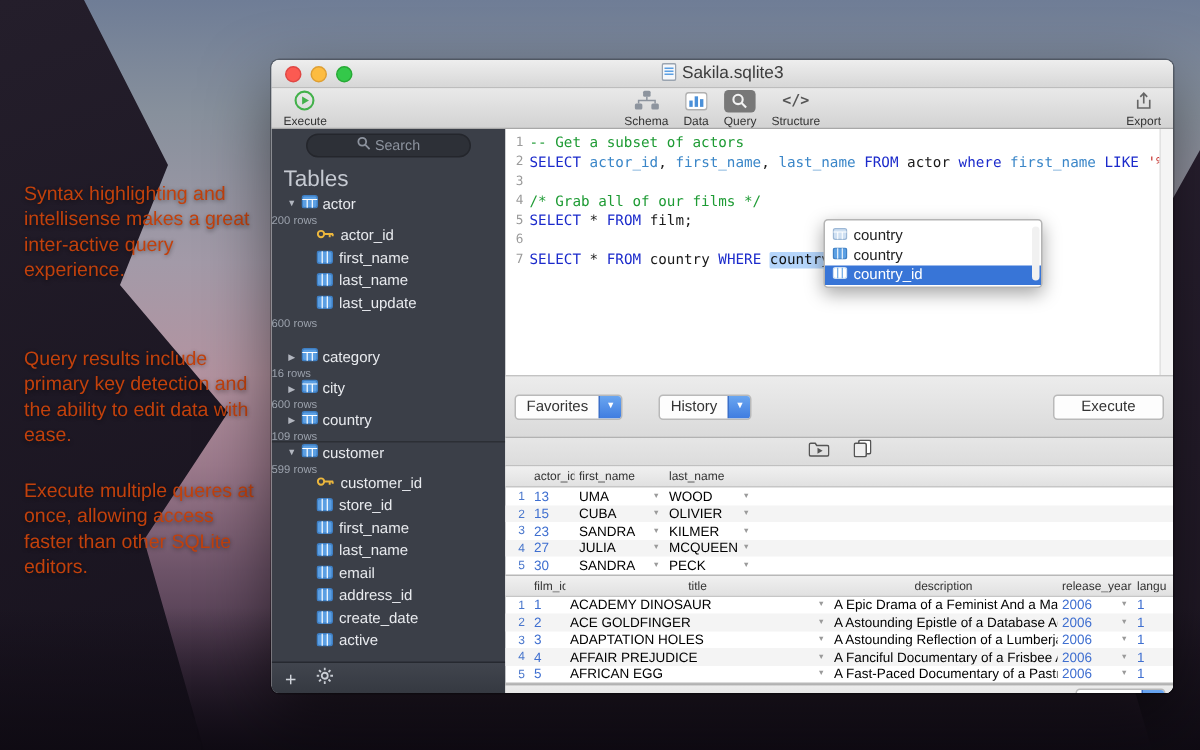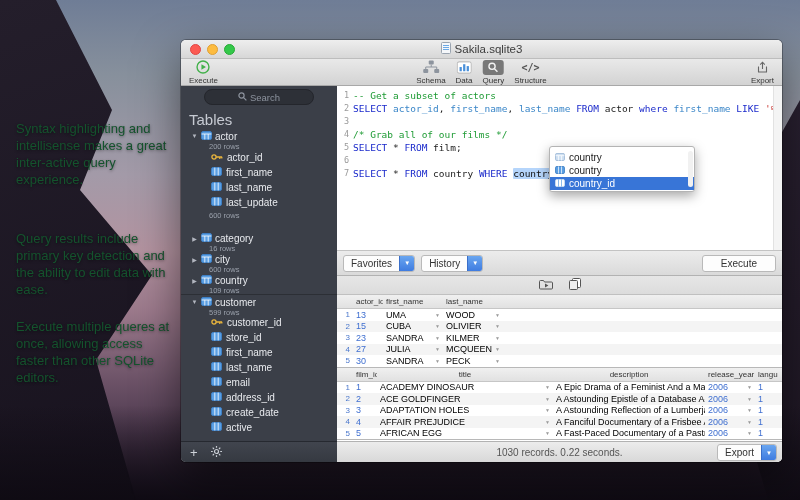--- a/index.html
+++ b/index.html
@@ -10,21 +10,21 @@
     background:linear-gradient(180deg,#6f7d96 0%,#87909c 15%,#a39aa8 35%,#b393a0 50%,#9c7a8c 62%,#6d5368 76%,#413044 90%,#241a2b 100%); }
   .mtn-left { position:absolute; inset:0; background:linear-gradient(160deg,#241e2b,#120d18);
     clip-path:polygon(0 0,7% 0,14% 22%,10% 38%,19% 55%,12% 72%,17% 100%,0 100%); }
   .mtn-right { position:absolute; inset:0; background:linear-gradient(200deg,#2b2233,#161019);
     clip-path:polygon(100% 20%,93% 40%,97% 58%,92% 78%,96% 100%,100% 100%); }
   .mtn-band { position:absolute; left:0; right:0; bottom:0; height:95px;
     background:linear-gradient(180deg,rgba(20,14,26,0),rgba(14,10,18,.92)); }
   .glow { position:absolute; left:54%; top:52%; width:320px; height:130px;
     background:radial-gradient(closest-side,rgba(233,150,90,.22),rgba(0,0,0,0)); }
 
-  .caption { position:absolute; color:#14532d; font-size:13px; line-height:17px; width:162px;
+  .caption { position:absolute; color:#c2410c; font-size:13px; line-height:17px; width:162px;
     text-shadow:0 1px 3px rgba(0,0,0,.45); }
   .cap1{ left:16px; top:120px; } .cap2{ left:16px; top:230px; } .cap3{ left:16px; top:318px; }
 
   
   .window { position:absolute; left:181px; top:40px; width:601px; height:422px; border-radius:5px;
     box-shadow:0 18px 45px rgba(0,0,0,.5), 0 0 0 1px rgba(0,0,0,.28); background:#fff; overflow:hidden;
     display:flex; flex-direction:column; }
 
   .titlebar { height:19px; background:linear-gradient(#eeeeee,#d7d7d7); border-bottom:1px solid #bdbdbd;
     position:relative; display:flex; align-items:center; justify-content:center; flex:0 0 auto; }
@@ -55,21 +55,21 @@
   .search { position:relative; height:16px; background:#2d3037; border:1px solid #24262c; border-radius:8px;
     display:flex; align-items:center; justify-content:center; gap:3px; }
   .search input { position:absolute; inset:0; background:transparent; border:none; outline:none;
     color:#cfd3da; font-size:9.5px; text-align:center; }
   .search input::placeholder { color:transparent; }
   .search .fakeph { display:flex; align-items:center; gap:3px; color:#8d939e; font-size:9.5px; pointer-events:none; }
   .tables-label { font-size:15px; color:#c6cad2; padding:3px 8px 1px; }
   .tree { flex:1; overflow:hidden; }
   .sgrp { height:21px; padding-top:1px; }
   .sgrp-main { display:flex; align-items:center; height:12px; padding-left:10px; gap:3px; font-size:10px; }
-  .scount { font-size:7.5px; color:#9aa0ab; padding-left:28px; }
+  .scount { font-size:7.5px; color:#9aa0ab; }
   .disc { width:7px; font-size:6px; color:#b2b6bf; text-align:center; }
   .scol { display:flex; align-items:center; height:15px; padding-left:30px; gap:4px; font-size:10px; }
   .sep-top { border-top:1px solid #2c2f35; }
   .sidebar-footer { flex:0 0 auto; height:21px; border-top:1px solid #262930;
     background:linear-gradient(#41454e,#353941); display:flex; align-items:center; padding:0 9px; gap:13px; }
   .plus-btn { font-size:13px; color:#d0d4da; line-height:1; }
 
   
   .main { flex:1; display:flex; flex-direction:column; background:#fff; min-width:0; }
 
@@ -85,22 +85,22 @@
   .hl { background:#b5d5fb; color:#111; border-radius:1px; }
 
   .ac-popup { position:absolute; left:212px; top:60px; width:146px; background:#fff;
     border:1px solid #b4b4b4; border-radius:3px; box-shadow:0 4px 12px rgba(0,0,0,.35);
     font-family:"Liberation Sans",sans-serif; font-size:10px; padding:4px 0 1px; z-index:5; }
   .ac-popup::after { content:""; position:absolute; right:1px; top:4px; bottom:4px; width:5px;
     background:#f1f1f1; border-radius:3px; }
   .ac-item { height:13px; display:flex; align-items:center; gap:4px; padding:0 5px; color:#222; }
   .ac-item.sel { background:#3875d7; color:#fff; }
 
-  .querybar { height:25px; flex:0 0 auto; background:linear-gradient(#ececec,#dadada);
-    border-bottom:1px solid #b2b2b2; display:flex; align-items:center; padding:0 6px; gap:6px;justify-content:flex-end; }
+  .querybar { height:41px; flex:0 0 auto; background:linear-gradient(#ececec,#dadada);
+    border-bottom:1px solid #b2b2b2; display:flex; align-items:center; padding:0 6px; gap:24px;justify-content:flex-end; }
   .qbtn { display:flex; align-items:center; height:17px; background:#fdfdfd; border:1px solid #b9b9b9;
     border-radius:3px; font-size:10px; color:#333; overflow:hidden; }
   .qbtn .lbl { padding:0 7px; }
   .qbtn .dd { width:15px; height:100%; background:linear-gradient(#6aa6f0,#3f7ce0); color:#fff;
     font-size:6px; display:flex; align-items:center; justify-content:center; border-left:1px solid #3a6fc9; }
   .exec2 { margin-left:auto; height:17px; padding:0 18px; background:#fdfdfd; border:1px solid #b9b9b9;
     border-radius:3px; font-size:10px; color:#333; display:flex; align-items:center; }
 
   .results-toolbar { height:19px; flex:0 0 auto; background:linear-gradient(#e6e6e6,#dcdcdc);
     border-bottom:1px solid #c0c0c0; display:flex; align-items:center; justify-content:center; gap:16px; }

